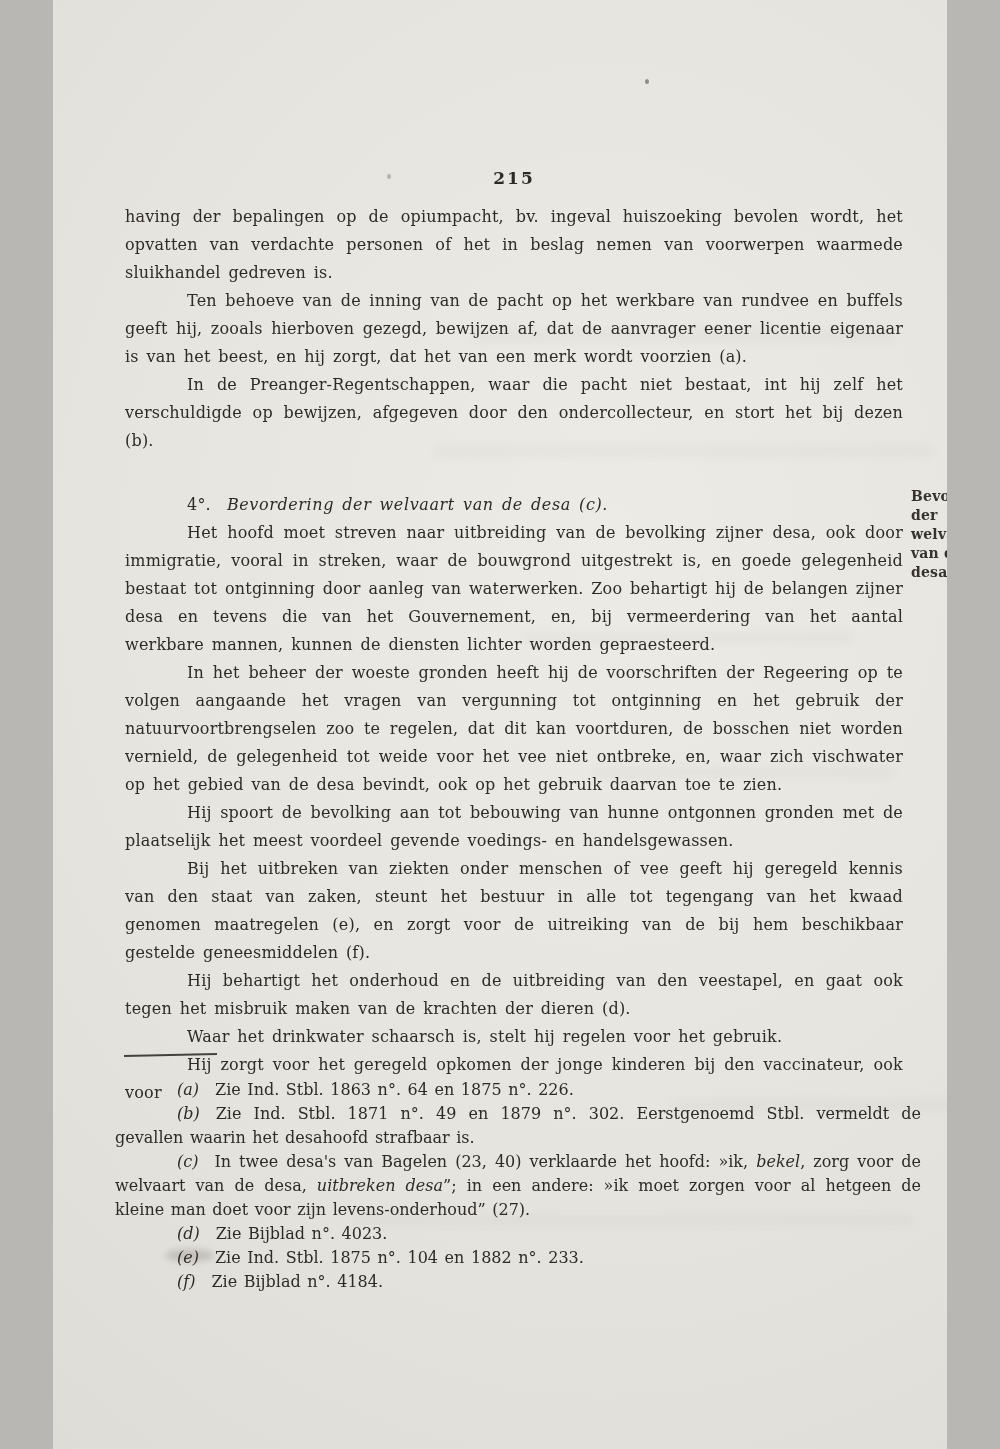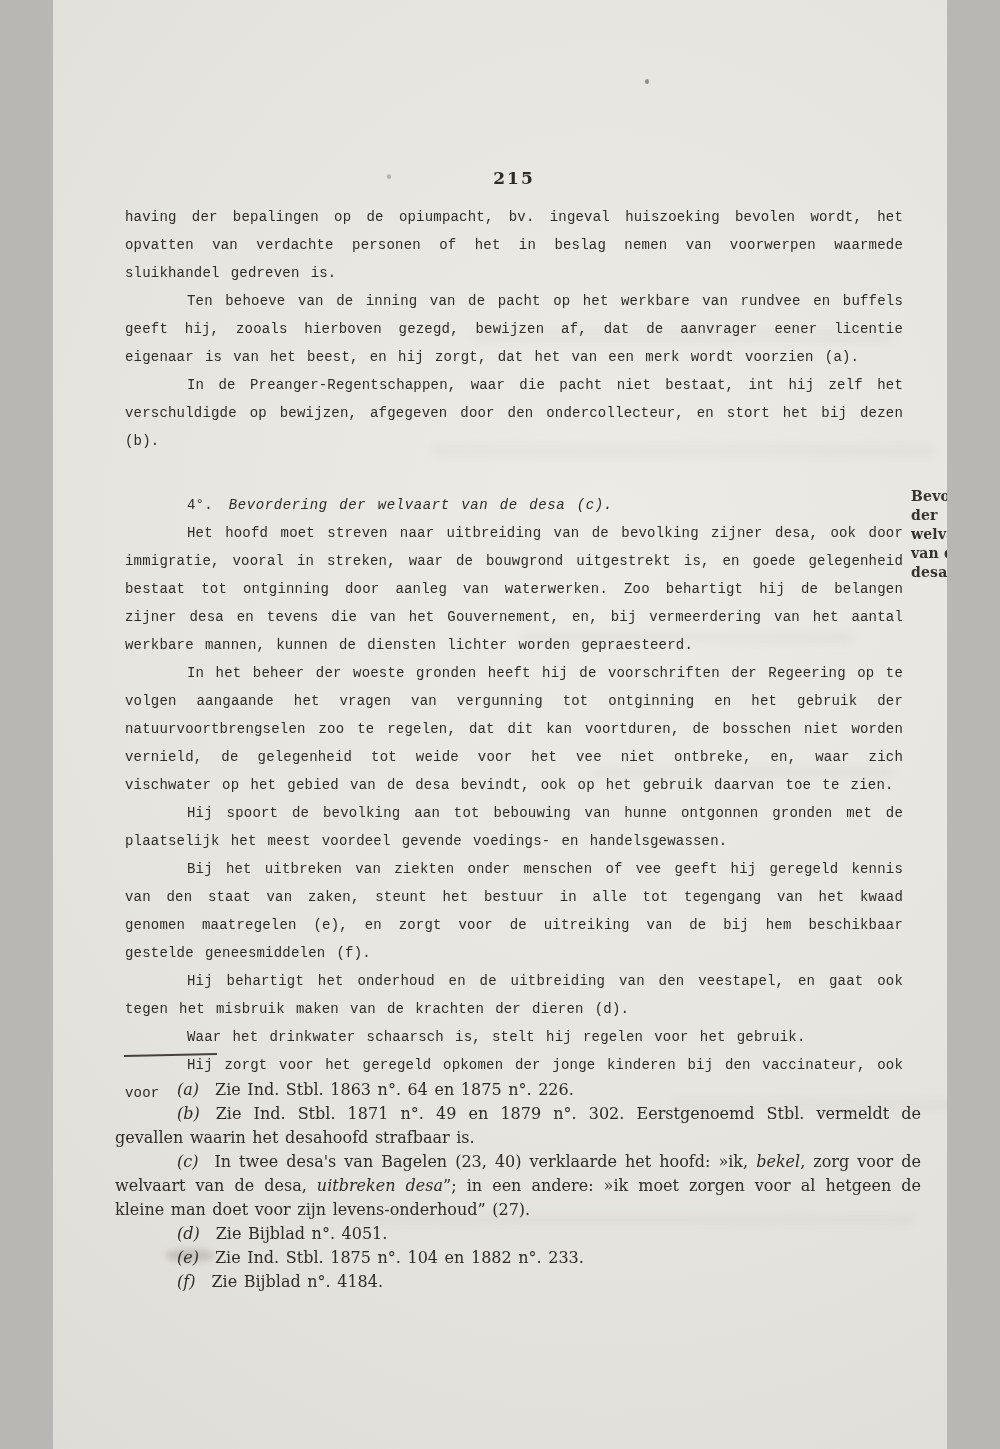--- a/index.html
+++ b/index.html
@@ -24,25 +24,24 @@
     text-align: center;
     font-size: 17px;
     font-weight: 700;
     letter-spacing: 2px;
   }
 
   
   .body-col {
     position: absolute;
     left: 72px; top: 203px; width: 778px;
-    font-size: 14px;
+    font-size: 16px;
     line-height: 28px;
     word-spacing: 2.5px;
     letter-spacing: 0.2px;
-    font-family: Liberation Mono, monospace;
   }
   .body-col p {
     margin: 0;
     text-align: justify;
     text-indent: 62px;
   }
   .body-col p.first { text-indent: 0; }
   .jlast { text-align-last: justify; }
 
   .heading {
@@ -159,21 +158,21 @@
     <p>
       <span class="fn-label">(a)</span><span>Zie Ind. Stbl. 1863 n°. 64 en 1875 n°. 226.</span>
     </p>
     <p>
       <span class="fn-label">(b)</span><span>Zie Ind. Stbl. 1871 n°. 49 en 1879 n°. 302. Eerstgenoemd Stbl. vermeldt de gevallen waarin het desahoofd strafbaar is.</span>
     </p>
     <p>
       <span class="fn-label">(c)</span><span>In twee desa's van Bagelen (23, 40) verklaarde het hoofd: »ik, </span><span class="it">bekel</span><span>, zorg voor de welvaart van de desa, </span><span class="it">uitbreken desa</span><span>”; in een andere: »ik moet zorgen voor al hetgeen de kleine man doet voor zijn levens-onderhoud” (27).</span>
     </p>
     <p>
-      <span class="fn-label">(d)</span><span>Zie Bijblad n°. 4051.</span>
+      <span class="fn-label">(d)</span><span>Zie Bijblad n°. 4023.</span>
     </p>
     <p>
       <span class="fn-label">(e)</span><span>Zie Ind. Stbl. 1875 n°. 104 en 1882 n°. 233.</span>
     </p>
     <p>
       <span class="fn-label">(f)</span><span>Zie Bijblad n°. 4184.</span>
     </p>
   </div>
 
 </div>

